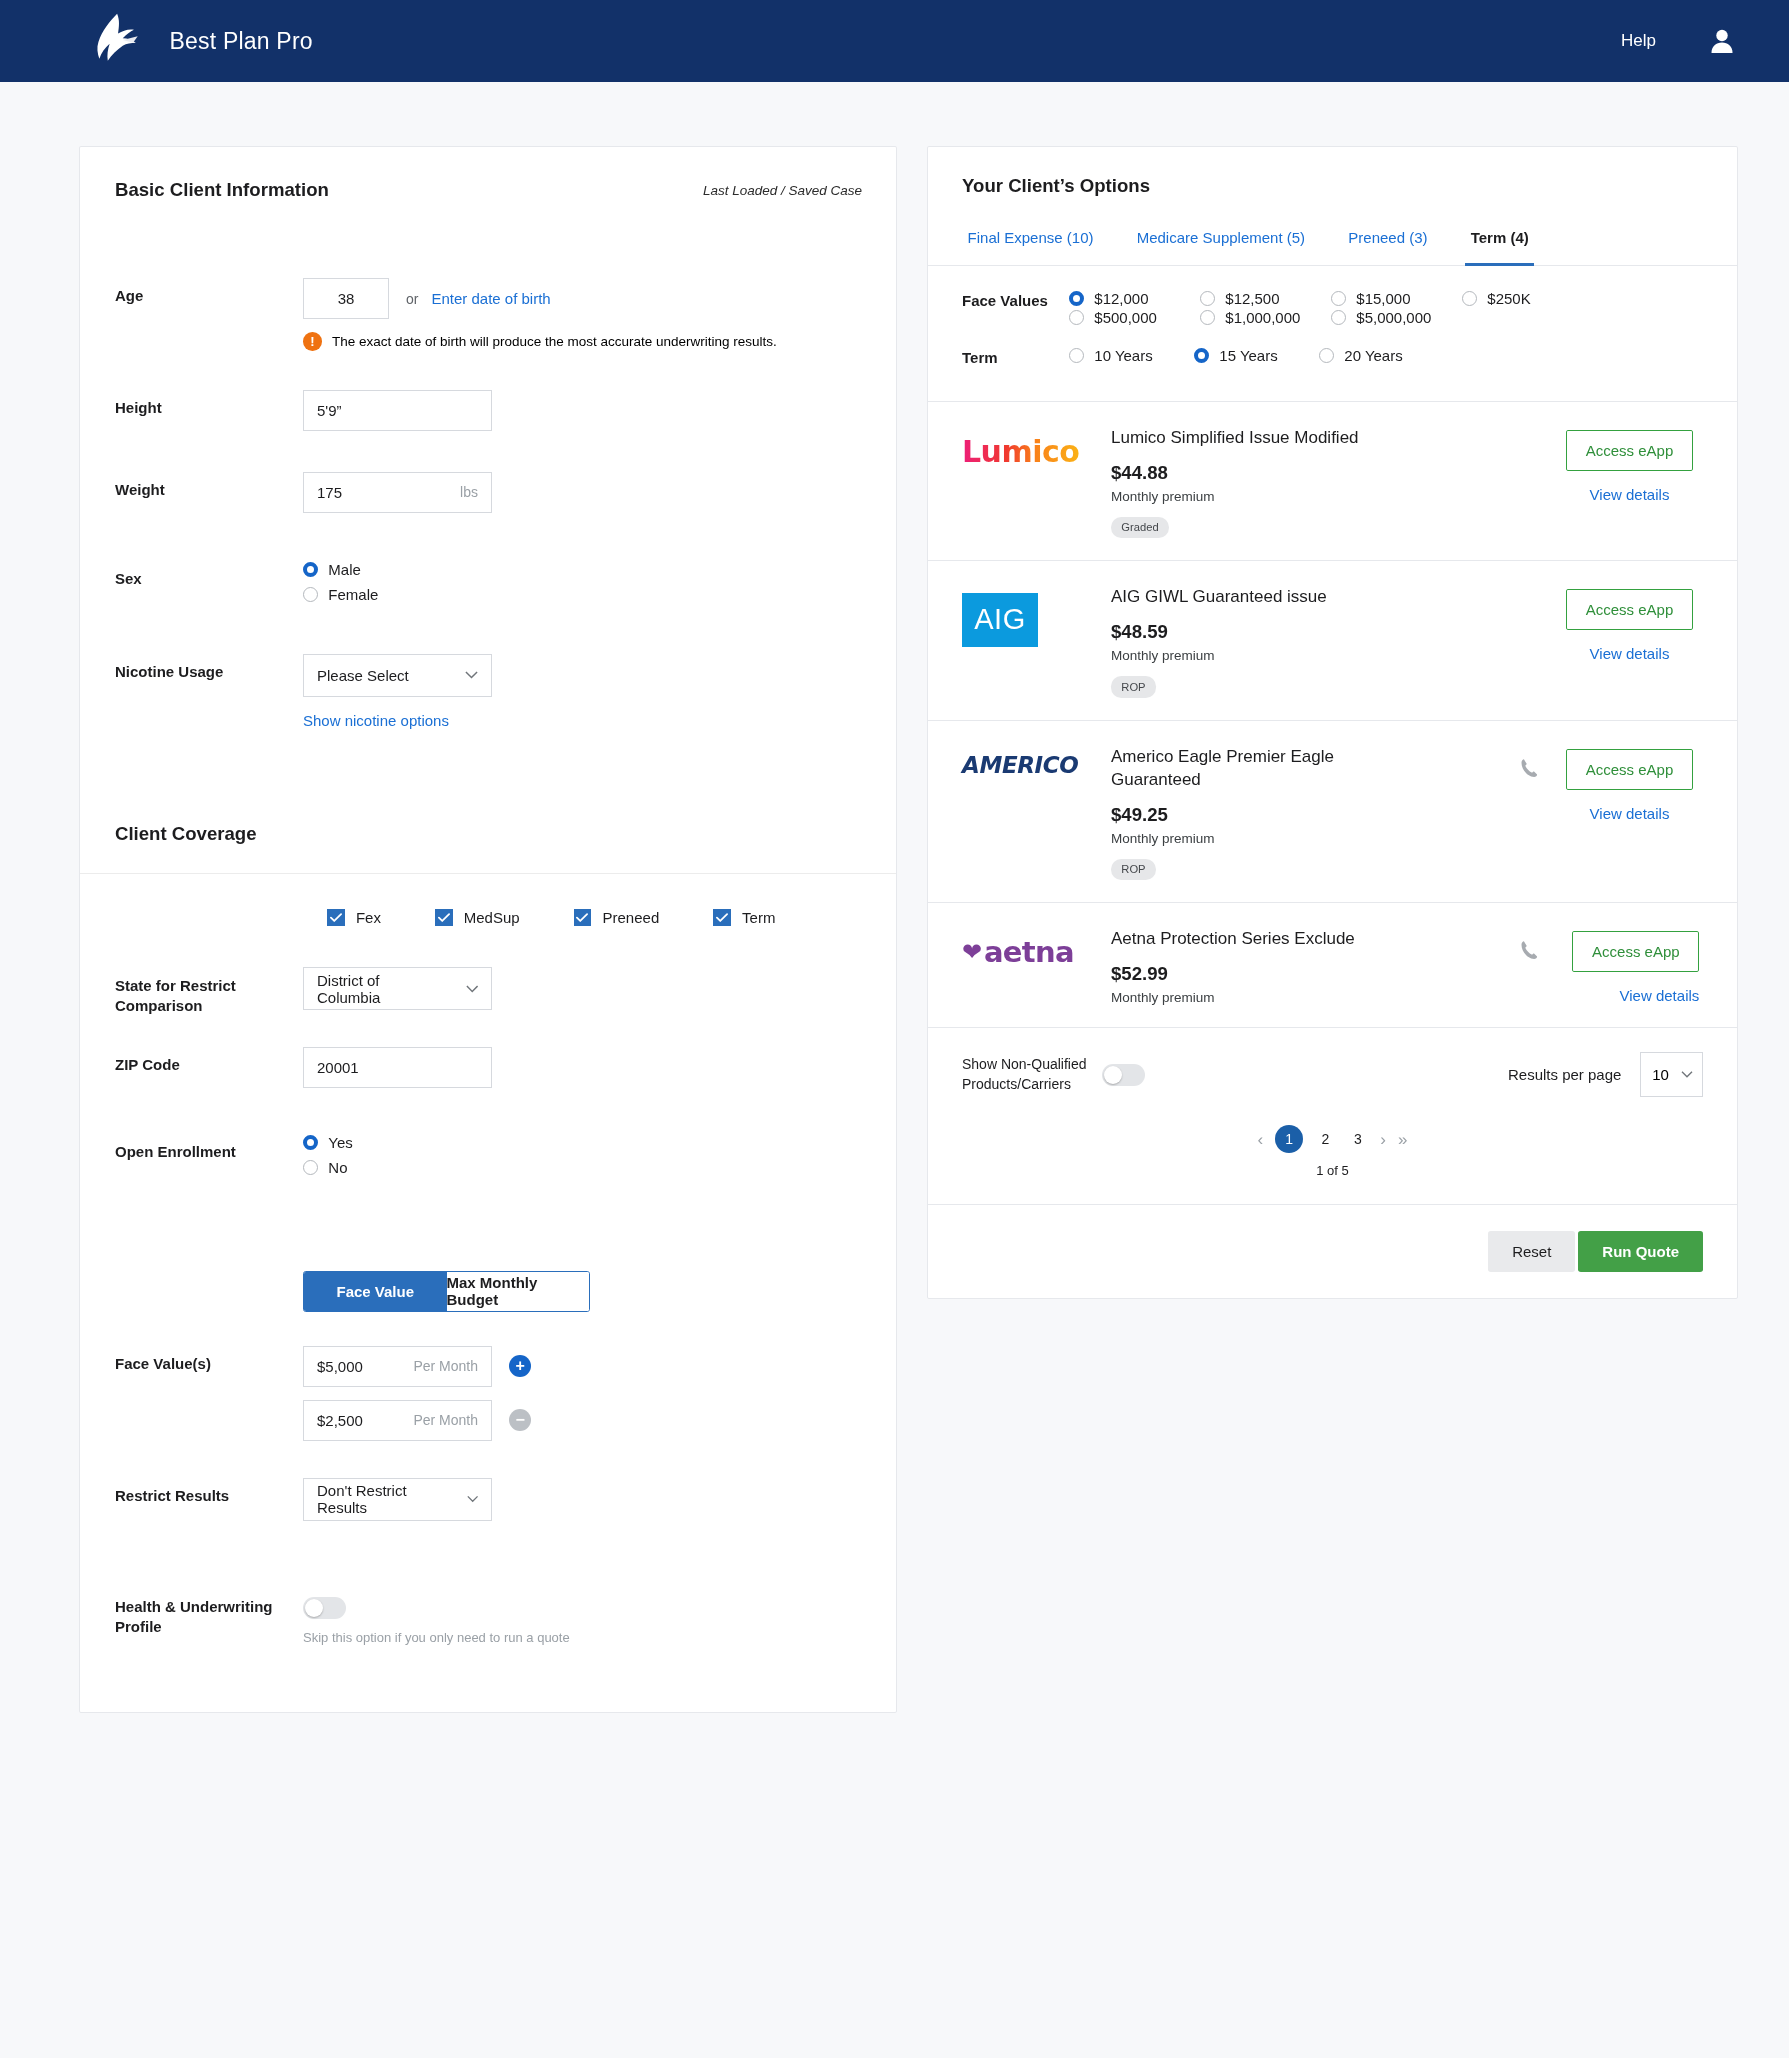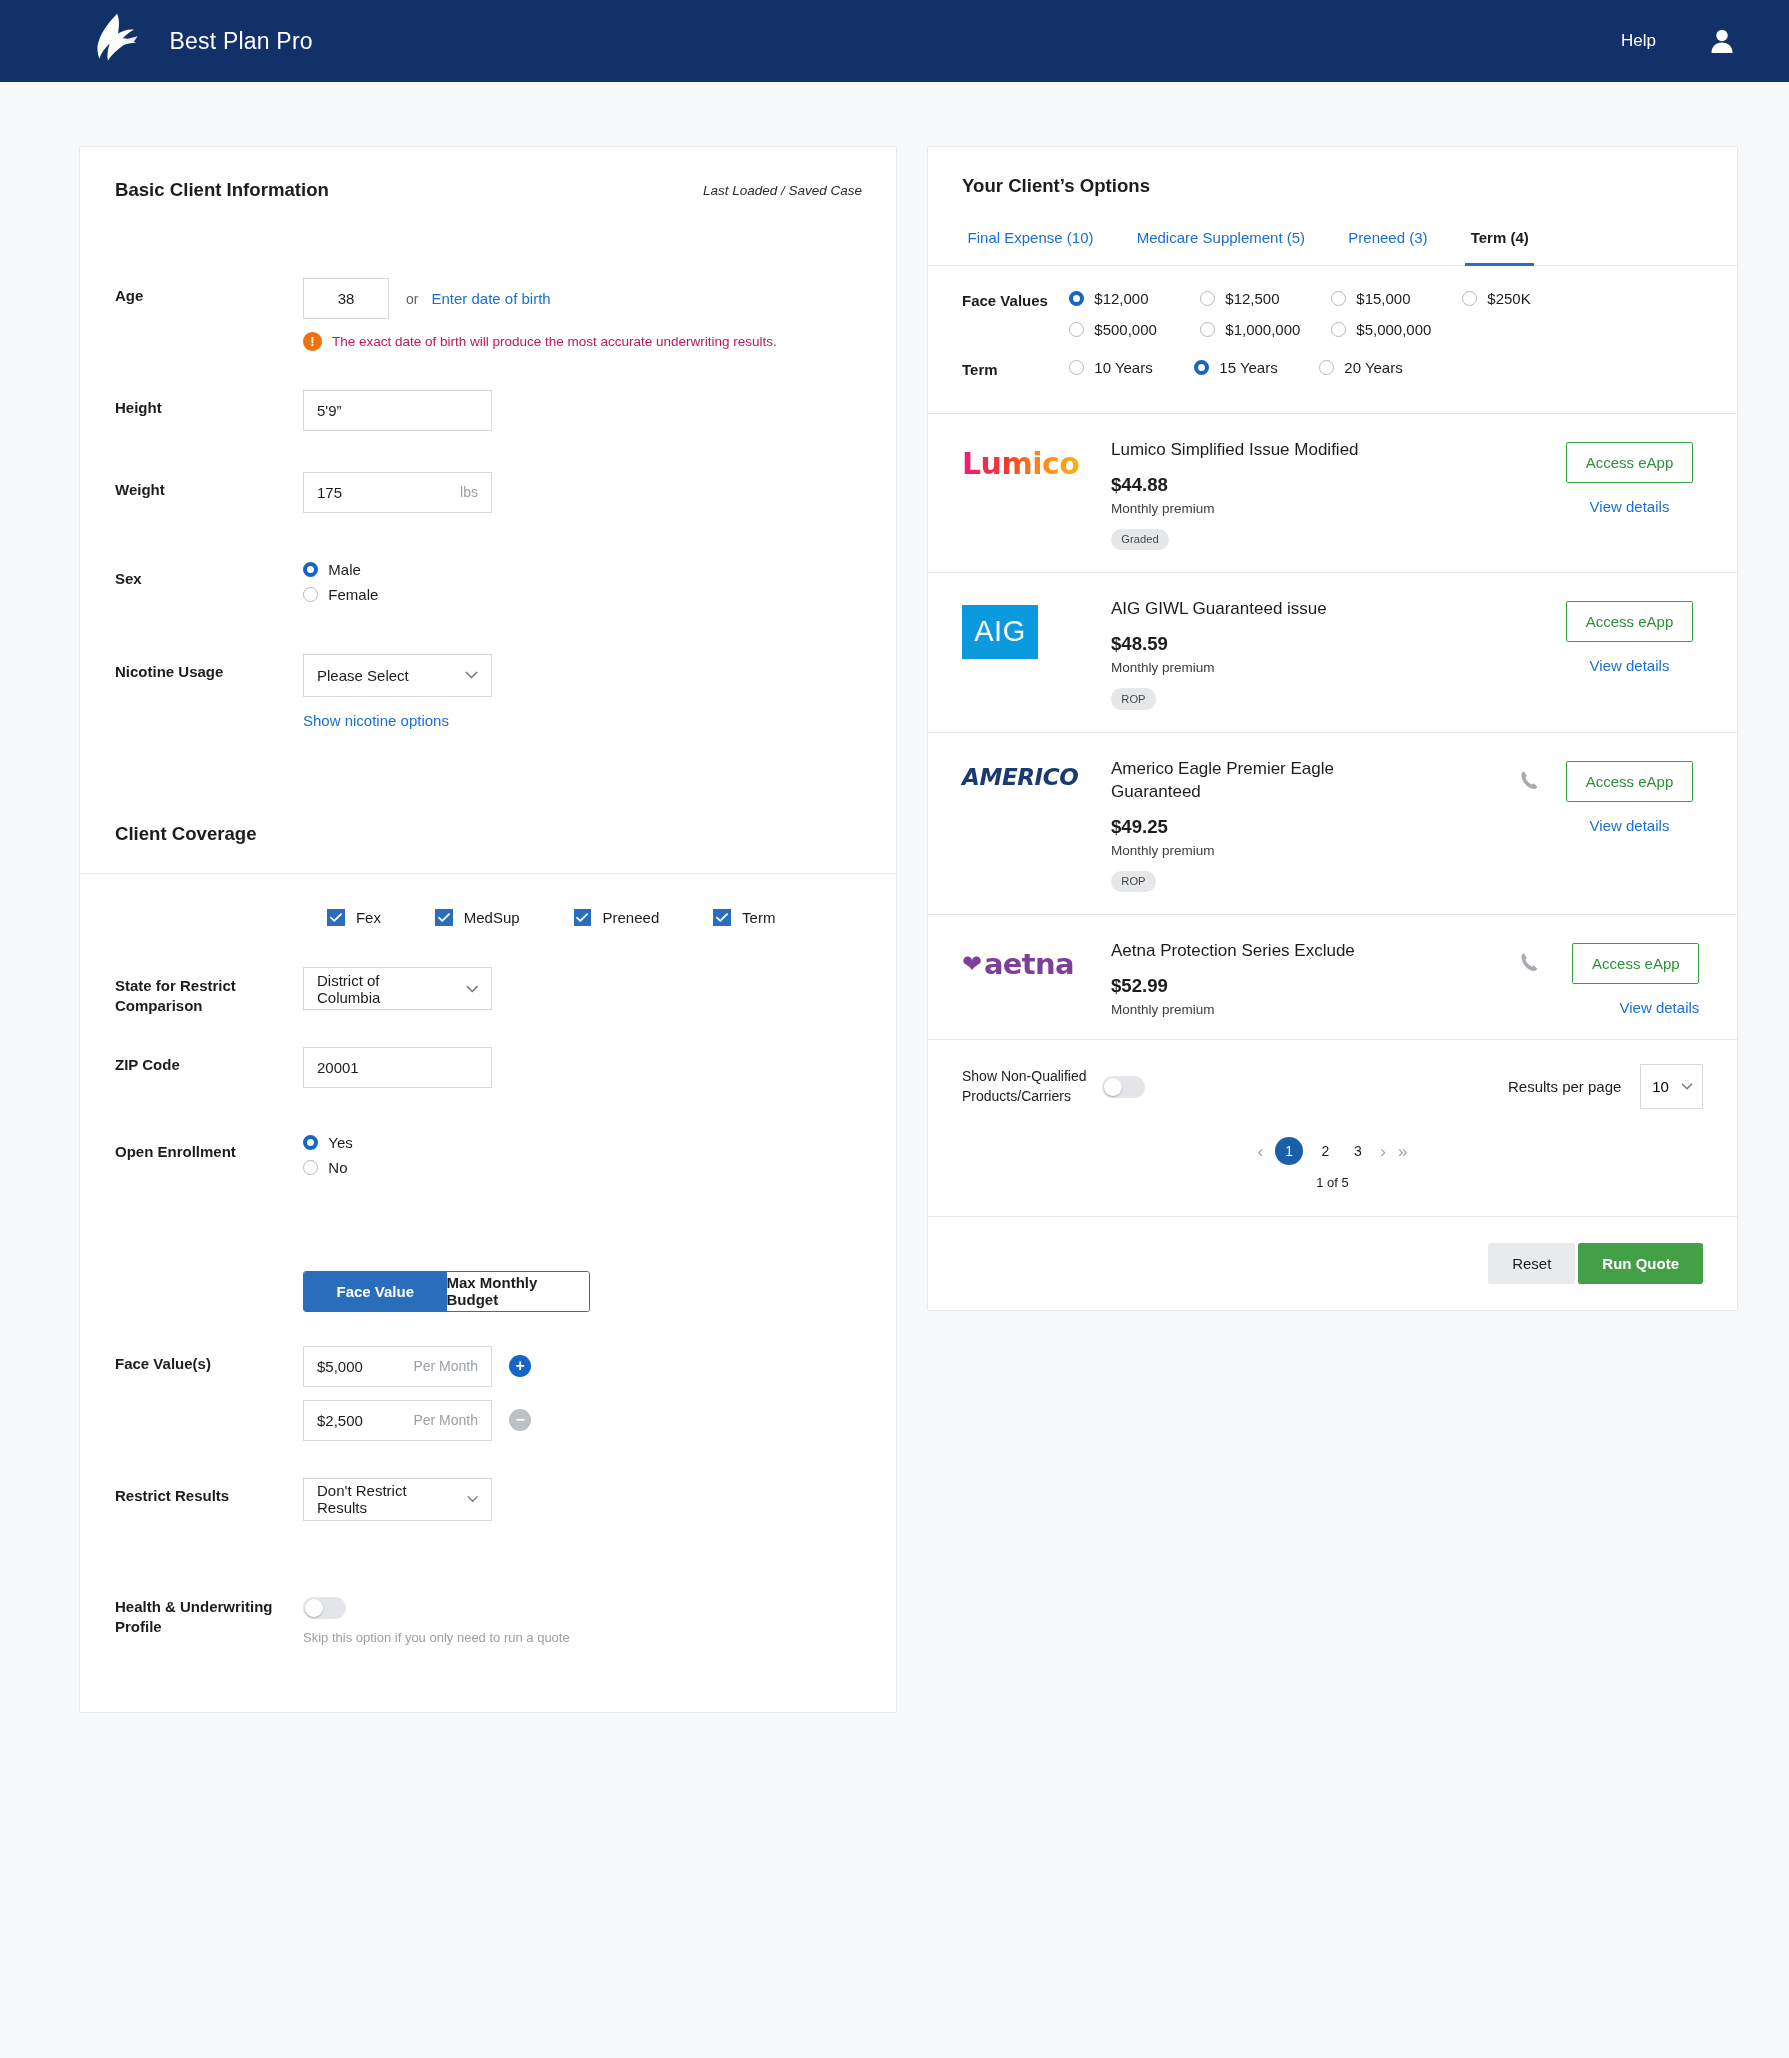--- a/index.html
+++ b/index.html
@@ -137,21 +137,21 @@
     background: #ef7211;
     color: #fff;
     font-size: 13px;
     font-weight: bold;
     display: flex;
     align-items: center;
     justify-content: center;
     flex: 0 0 18.6px;
     line-height: 1;
   }
-  .hint-text { font-size: 13.5px; color: #be185d; }
+  .hint-text { font-size: 13.5px; color: #000000; }
 
   .select-box {
     height: 43px;
     border: 0.9px solid #d6d9de;
     background: #fff;
     display: flex;
     align-items: center;
     padding: 0 13px;
     font-size: 15px;
     color: #1d1d1f;
@@ -307,21 +307,21 @@
     width: 107px;
     flex: 0 0 107px;
     font-size: 15px;
     font-weight: bold;
     color: #1d1d1f;
     padding-top: 1.9px;
   }
   .opt-grid {
     display: grid;
     grid-template-columns: 131px 131px 131px 131px;
-    row-gap: 14px;
+    row-gap: 2px;
   }
   .opt-flex { display: flex; gap: 0; }
   .opt-flex .radio-item { width: 125px; }
 
   .result-row {
     display: flex;
     align-items: flex-start;
     padding: 24px 34px 22.4px;
     border-bottom: 0.9px solid #e6e8ec;
     min-height: 127px;

